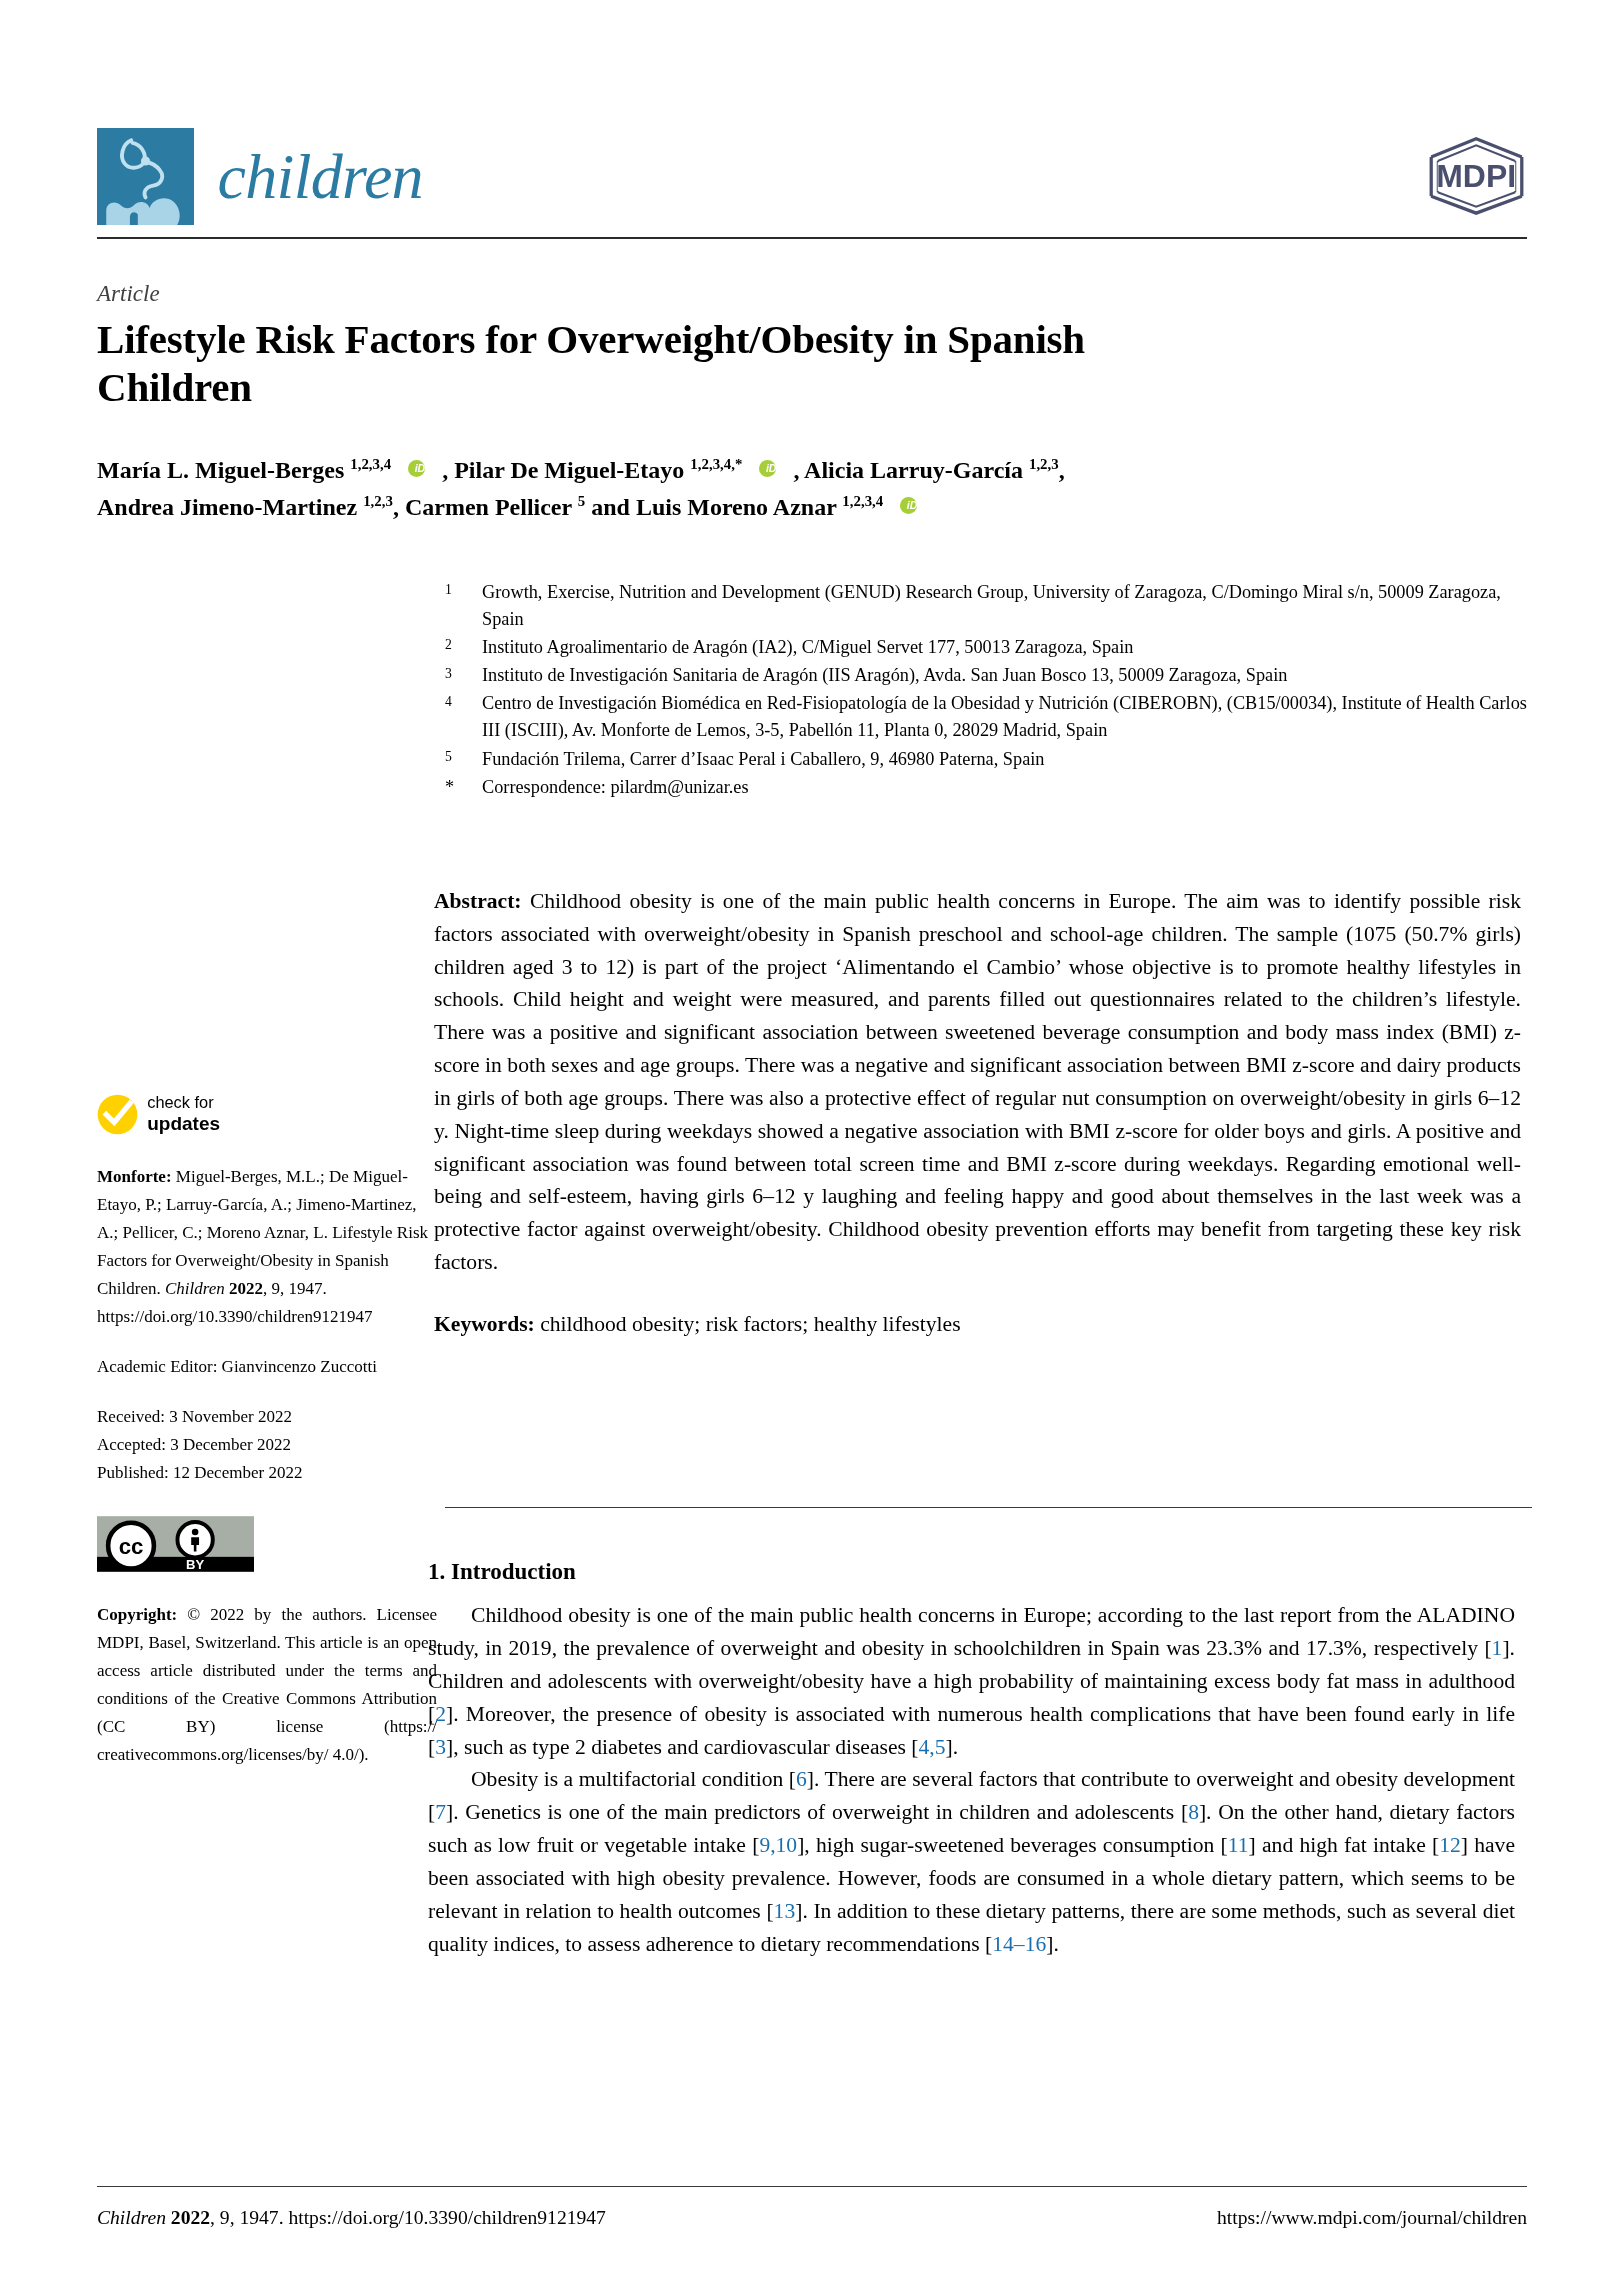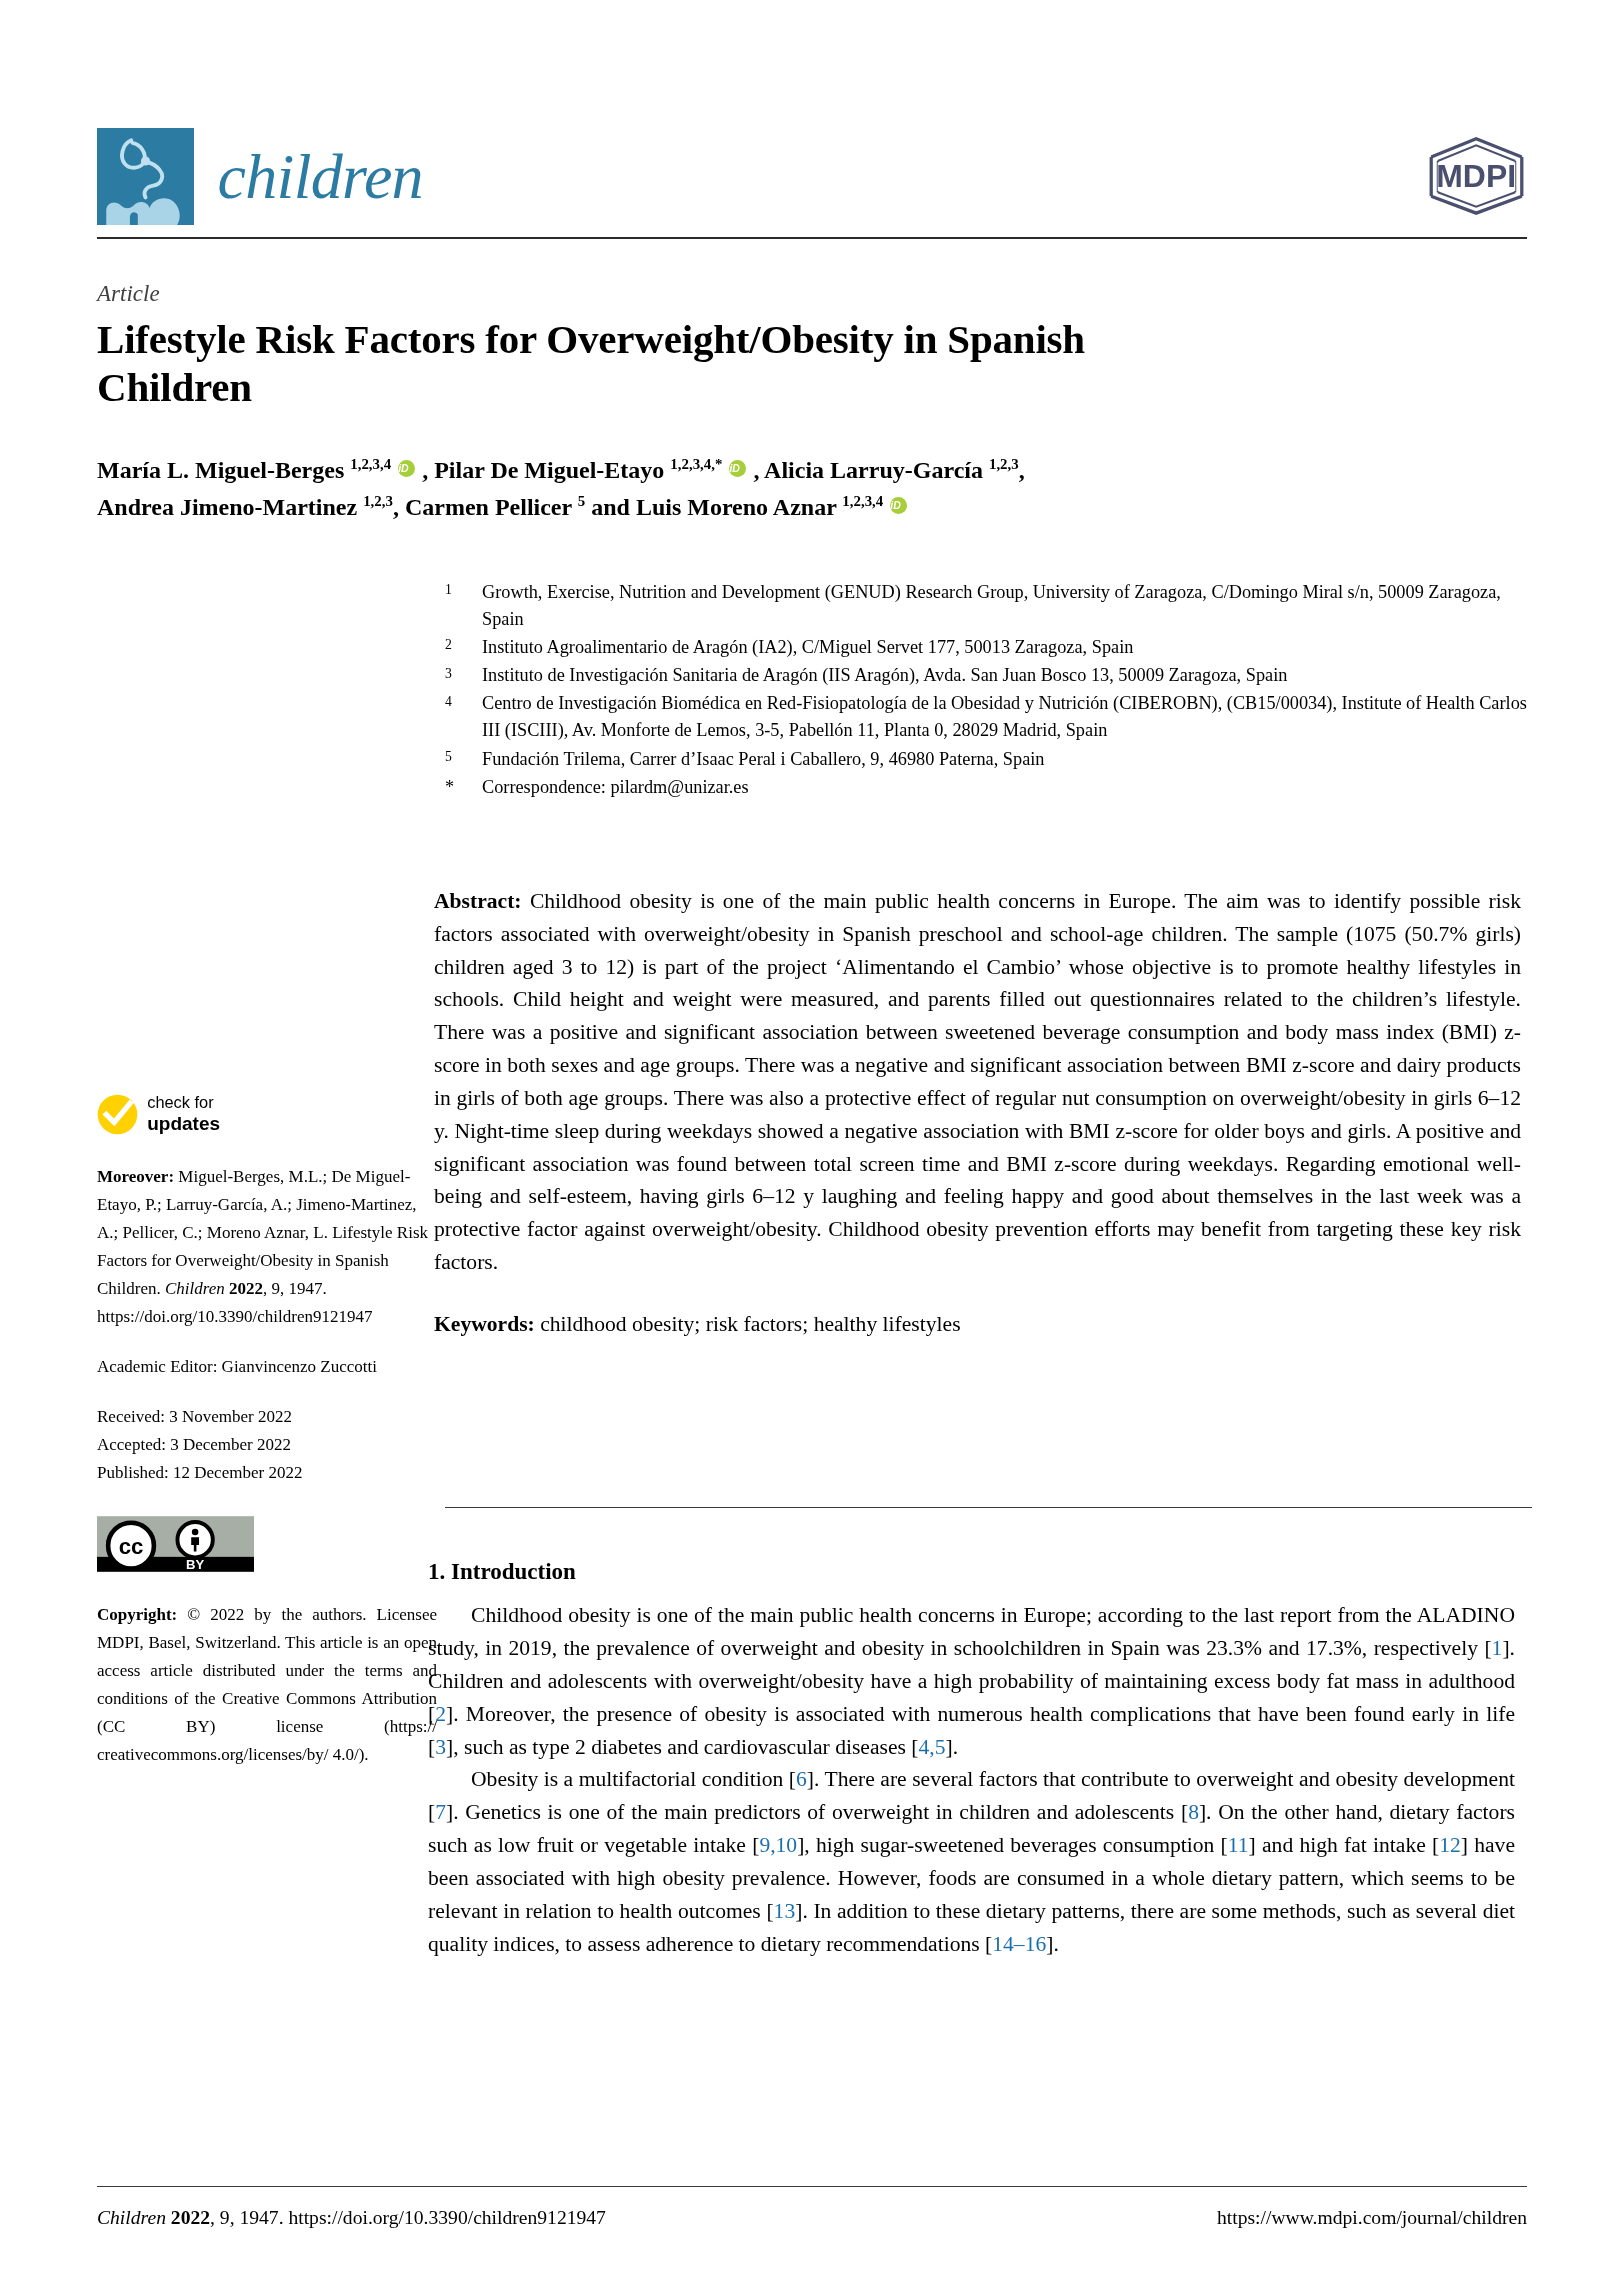--- a/index.html
+++ b/index.html
@@ -119,23 +119,23 @@
     width: 17px;
     height: 17px;
     border-radius: 50%;
     background: #a6ce39;
     color: #ffffff;
     font-family: "Liberation Sans", sans-serif;
     font-size: 10.5px;
     font-weight: bold;
     font-style: italic;
     line-height: 17px;
-    text-align: left;
+    text-align: right;
     vertical-align: 6.5px;
-    margin: 0 7px;
+    margin: 0 17px;
   }
 
   
   .affiliations {
     position: absolute;
     left: 445px;
     top: 579px;
     width: 1087px;
     font-size: 18.3px;
     line-height: 1.47;
@@ -337,21 +337,21 @@
         <circle cx="31" cy="31" r="30" fill="#ffd100"></circle>
         <path d="M14,31 L26,43 L50,14" fill="none" stroke="#ffffff" stroke-width="8" stroke-linecap="square" stroke-linejoin="miter"></path>
       </svg>
       <div class="cfu-text">
         <div>check for</div>
         <div class="b">updates</div>
       </div>
     </div>
 
     <div class="side-block">
-      <b>Moreover:</b><span> Miguel-Berges, M.L.; De Miguel-Etayo, P.; Larruy-García, A.; Jimeno-Martinez, A.; Pellicer, C.; Moreno Aznar, L. Lifestyle Risk Factors for Overweight/Obesity in Spanish Children. </span><span class="side-italic">Children</span><b> 2022</b><span>, 9, 1947. https://doi.org/10.3390/children9121947</span>
+      <b>Monforte:</b><span> Miguel-Berges, M.L.; De Miguel-Etayo, P.; Larruy-García, A.; Jimeno-Martinez, A.; Pellicer, C.; Moreno Aznar, L. Lifestyle Risk Factors for Overweight/Obesity in Spanish Children. </span><span class="side-italic">Children</span><b> 2022</b><span>, 9, 1947. https://doi.org/10.3390/children9121947</span>
     </div>
 
     <div class="side-block">Academic Editor: Gianvincenzo Zuccotti</div>
 
     <div class="side-block">
       <div>Received: 3 November 2022</div>
       <div>Accepted: 3 December 2022</div>
       <div>Published: 12 December 2022</div>
     </div>
 

